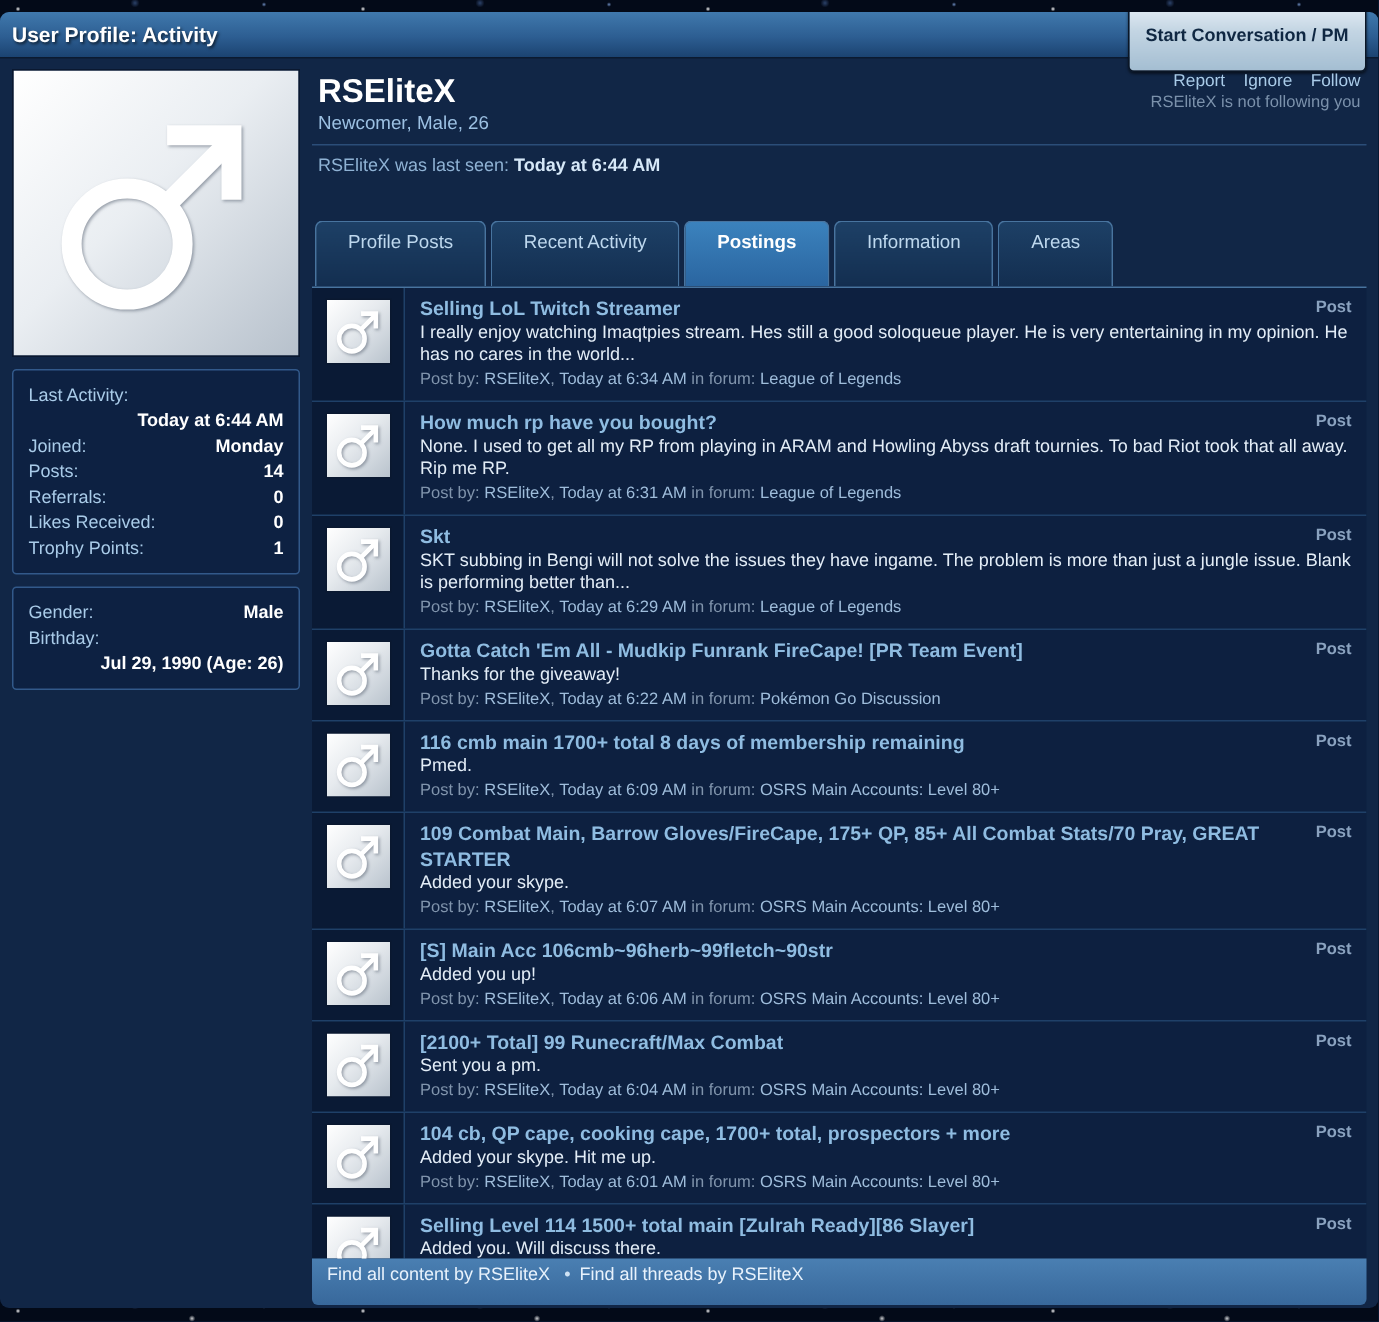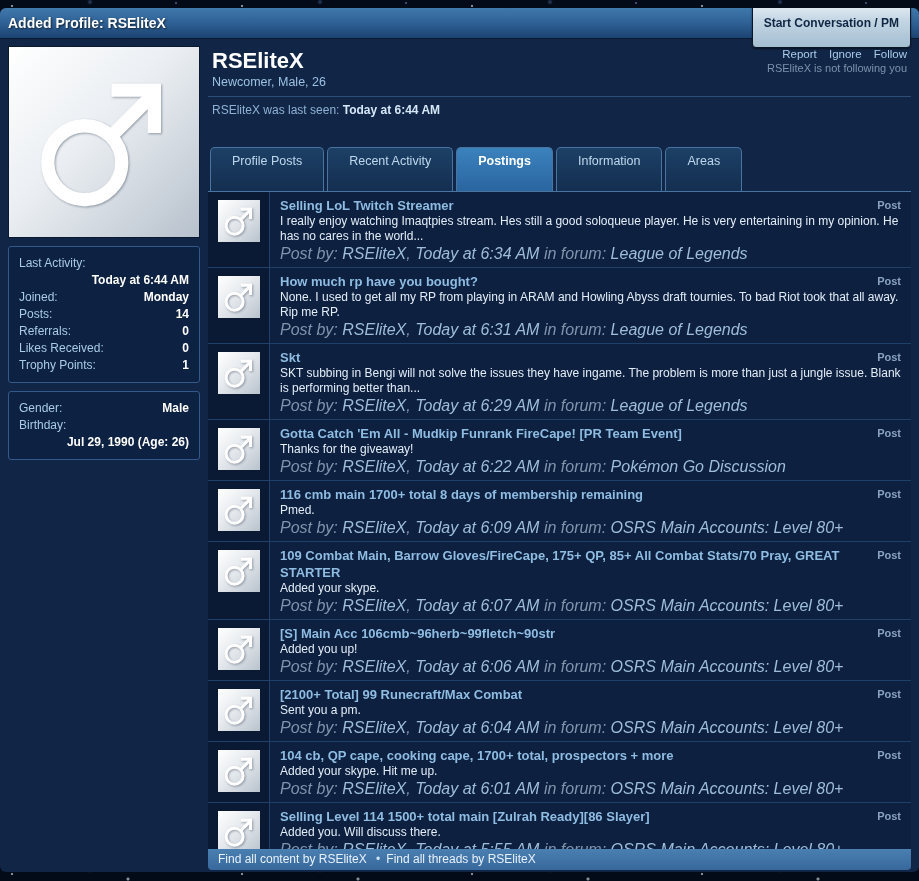--- a/index.html
+++ b/index.html
@@ -121,25 +121,25 @@
     display: flex; align-items: center; justify-content: center;
     cursor: pointer;
   }
   .post-main { flex: 1; min-width: 0; padding: 5px 10px 6px; }
   .post-type { float: right; color: #8aa2bf; font-size: 11px; font-weight: bold; margin-left: 12px; line-height: 17px; }
   .post-title {
     color: #8fbce1; font-size: 13px; font-weight: bold; line-height: 17px;
     text-decoration: none; display: block; cursor: pointer;
   }
   .post-body { color: #e3edf7; font-size: 12px; line-height: 15px; }
-  .post-meta { color: #8094ac; font-size: 16px; line-height: 15px; margin-top: 2px; font-style: italic; }
+  .post-meta { color: #8094ac; font-size: 11px; line-height: 15px; margin-top: 2px; }
   .meta-link { color: #9fbddb; text-decoration: none; cursor: pointer; }
   
   .footer-bar {
-    flex: none; height: 21px; line-height: 21px;
+    flex: none; height: 31px; line-height: 21px;
     background: linear-gradient(#4a7fb2, #38689b);
     border-radius: 0 0 4px 4px;
     padding-left: 10px;
     font-size: 12px; color: #dcebfa;
     white-space: nowrap; overflow: hidden;
   }
   .footer-link { color: #e8f2fc; text-decoration: none; cursor: pointer; }
   .footer-item .sep { margin: 0 6px; color: #cfe2f4; }
   .footer-item:first-child .sep { display: none; }
   .hidden-defs { position: absolute; width: 0; height: 0; overflow: hidden; }
@@ -153,21 +153,21 @@
       <circle cx="37" cy="64" r="25"></circle>
       <path d="M55 46 L83 18"></path>
       <path d="M55 15 L84 15 L84 44"></path>
     </g>
   </symbol>
 </svg>
 
 <div class="frame">
 
   <div class="topbar">
-    <span class="topbar-title">Added Profile: RSEliteX</span>
+    <span class="topbar-title">User Profile: Activity</span>
     <button class="pm-button">Start Conversation / PM</button>
   </div>
 
   <div class="content">
 
     <div class="left-col">
       <div class="avatar-big">
         <svg class="avatar-svg" width="148" height="148" viewBox="0 0 100 100">
             <use href="#male-symbol" xlink:href="#male-symbol"></use>
           </svg>

